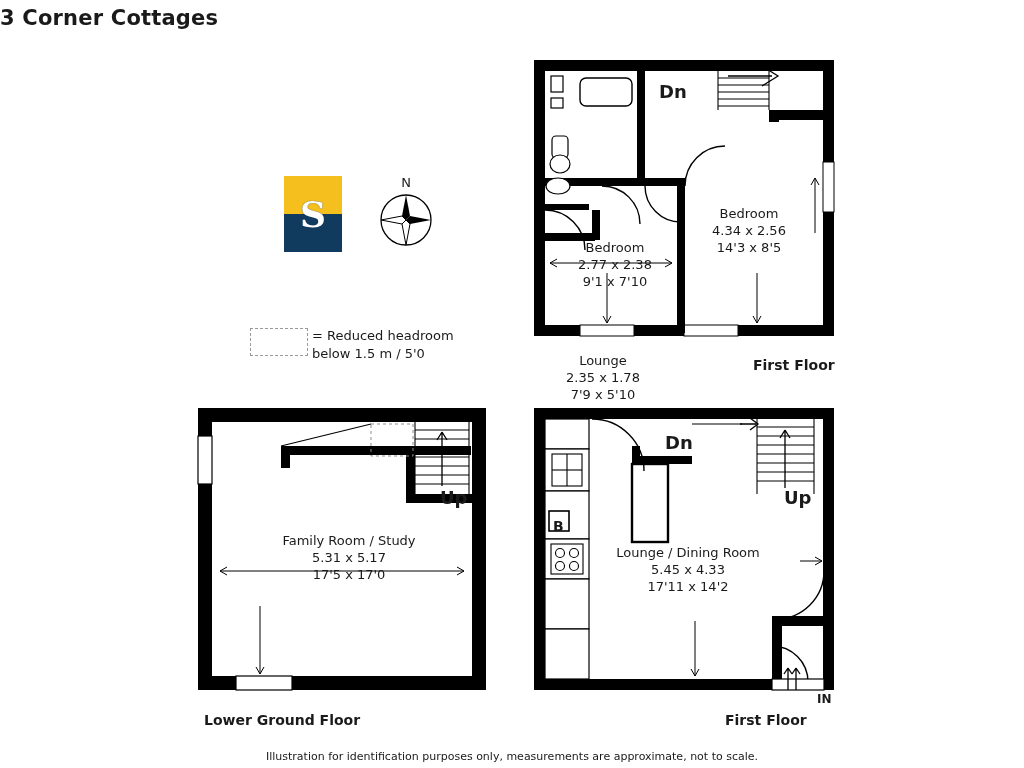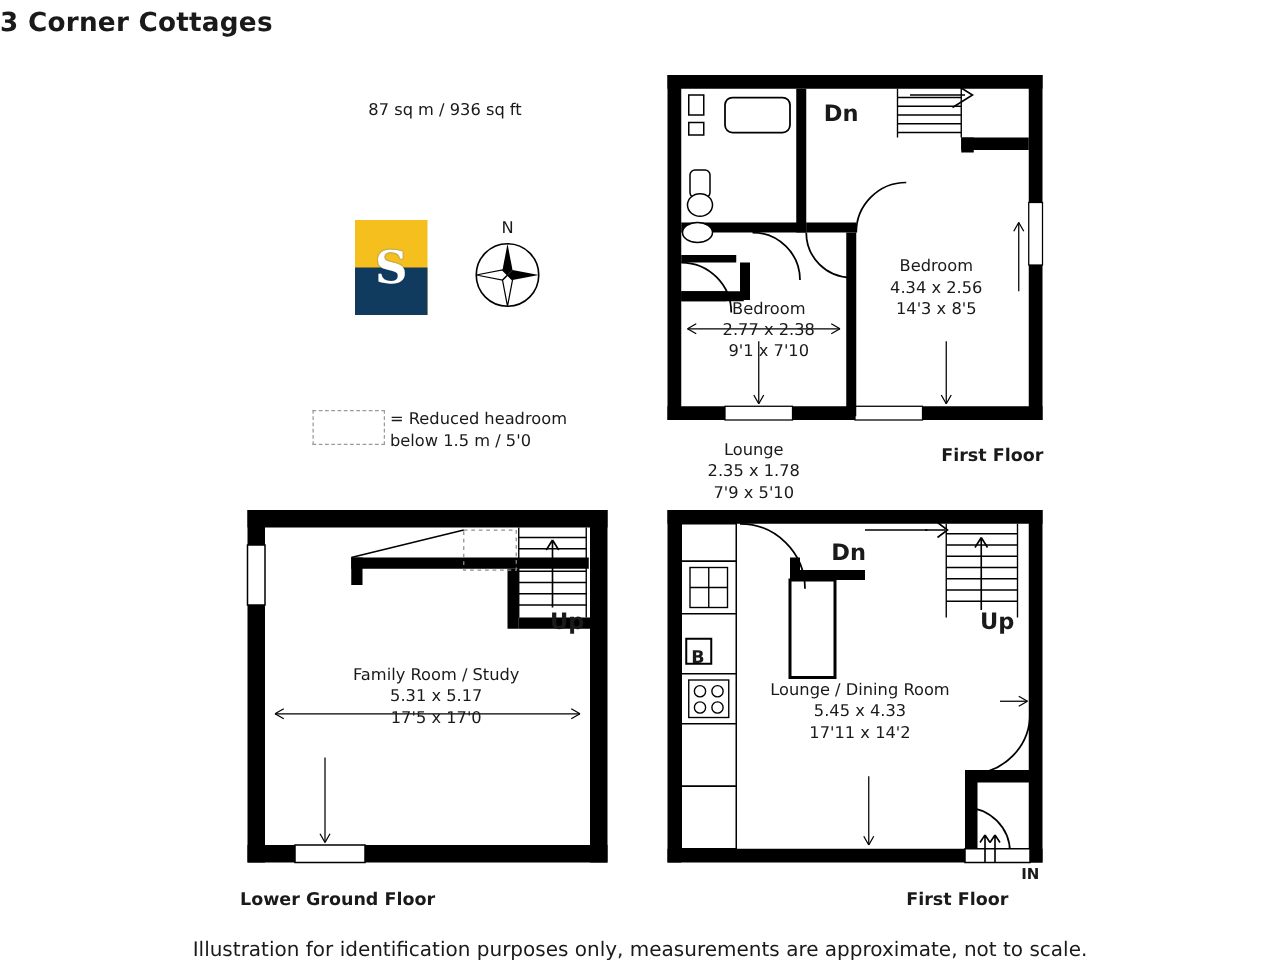--- a/index.html
+++ b/index.html
@@ -28,21 +28,21 @@
   #area-note {
     left: 236px; top: 80px; width: 240px;
     text-align: center;
     font-size: 13px;
     line-height: 18px;
   }
 
   #footer-note {
     left: 0; top: 750px; width: 1024px;
     text-align: center;
-    font-size: 16px;
+    font-size: 11px;
   }
 
   
   #logo {
     left: 284px; top: 176px;
     width: 58px; height: 76px;
     background: #f5c01e;
   }
   #logo-lower {
     left: 284px; top: 214px;
@@ -101,21 +101,20 @@
   }
 
   svg { display: block; overflow: visible; }
 </style>
 </head>
 <body>
 
 <div class="abs" id="title">3 Corner Cottages</div>
 
 <div class="abs" id="area-note">
-  <div>87 sq m / 936 sq ft</div>
 </div>
 
 <div class="abs" id="logo"></div>
 <div class="abs" id="logo-lower"></div>
 <div class="abs" id="logo-letter">S</div>
 
 <div class="abs" id="compass-label">N</div>
 <div class="abs" id="compass">
   <svg width="56" height="56" viewBox="0 0 56 56">
     <circle cx="28" cy="28" r="25" fill="#fff" stroke="#000" stroke-width="1.3"></circle>
@@ -273,21 +272,21 @@
   </svg>
 </div>
 
 <div class="label" style="left:274px; top:532px; width:150px;">
   <div>Family Room / Study</div>
   <div>5.31 x 5.17</div>
   <div>17'5 x 17'0</div>
 </div>
 
 <div class="small-lbl" style="left:440px; top:487px;">Up</div>
-<div class="floor-title" style="left:192px; top:712px;">Lower Ground Floor</div>
+<div class="floor-title" style="left:204px; top:712px;">Lower Ground Floor</div>
 
 <div class="abs" style="left:532px; top:406px; width:304px; height:286px;">
   <svg width="304" height="288" viewBox="0 0 304 288">
     <rect x="2" y="2" width="300" height="282" fill="#fff"></rect>
 
     <rect x="2" y="2" width="11" height="282" fill="#000"></rect>
     <rect x="2" y="2" width="300" height="11" fill="#000"></rect>
     <rect x="291" y="2" width="11" height="282" fill="#000"></rect>
     <rect x="2" y="273" width="300" height="11" fill="#000"></rect>
 

